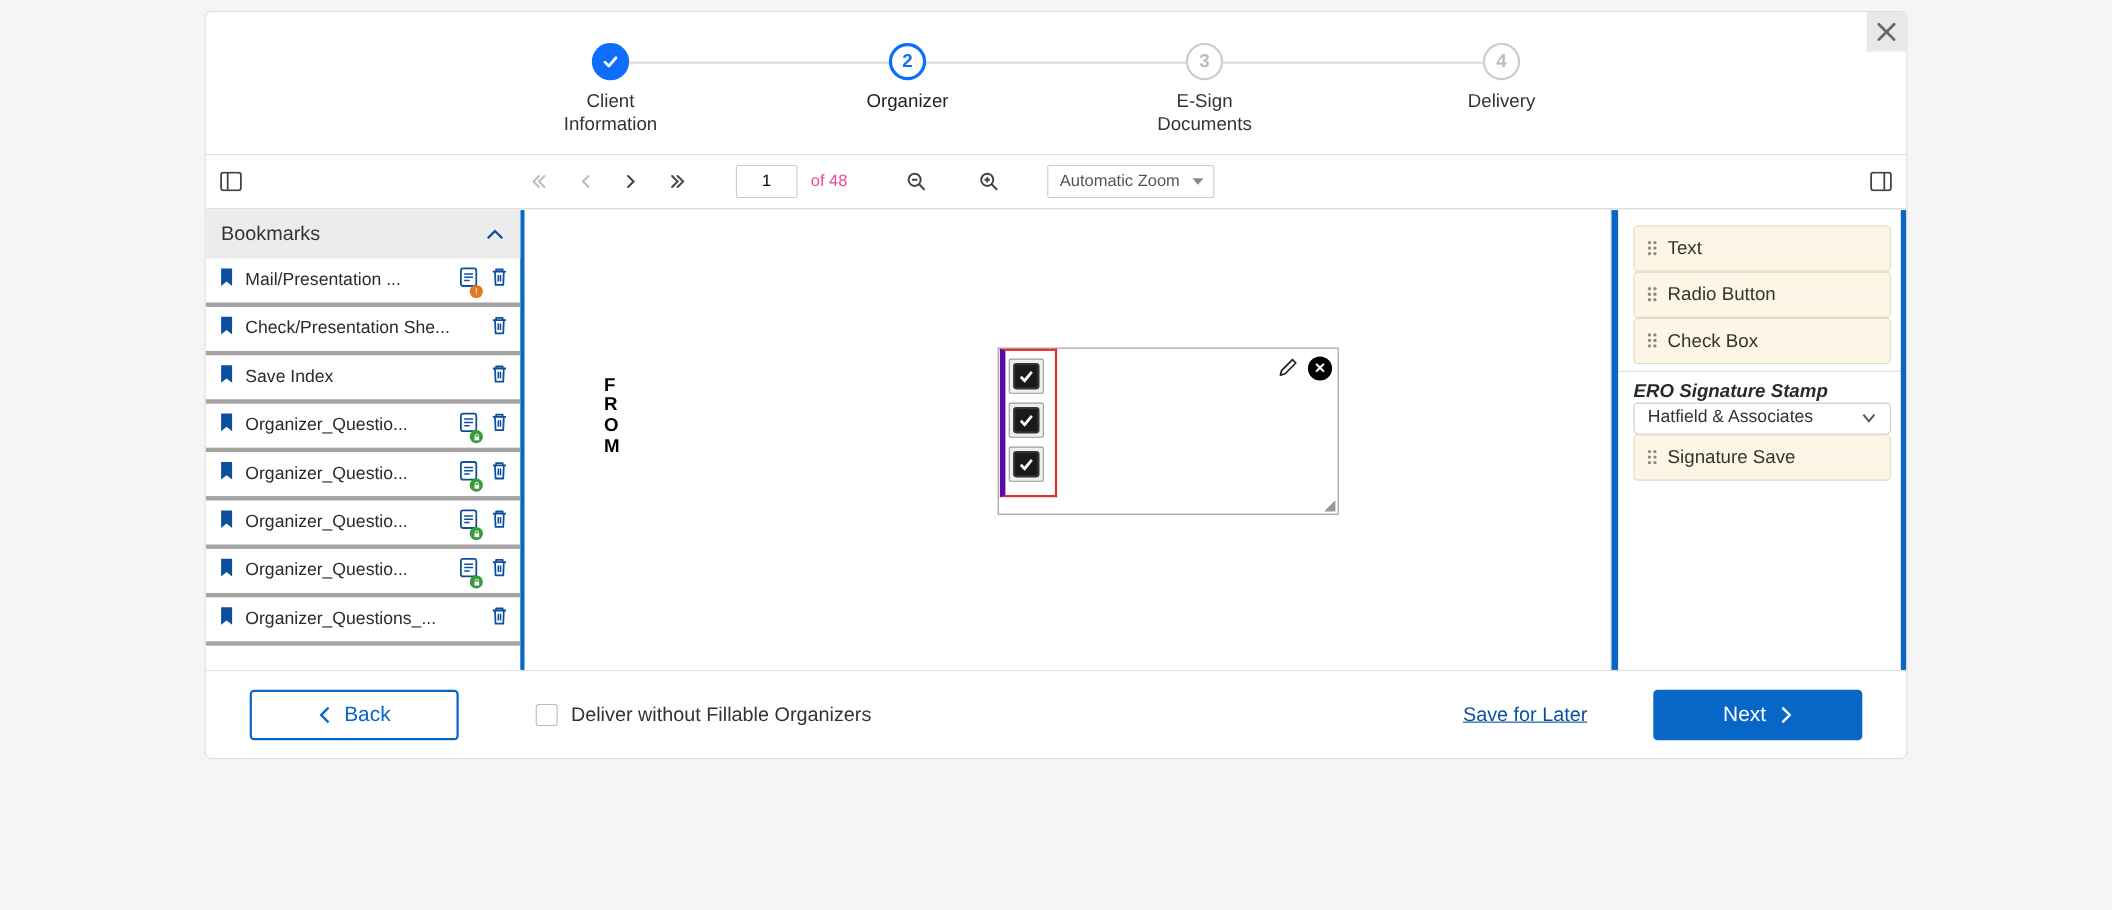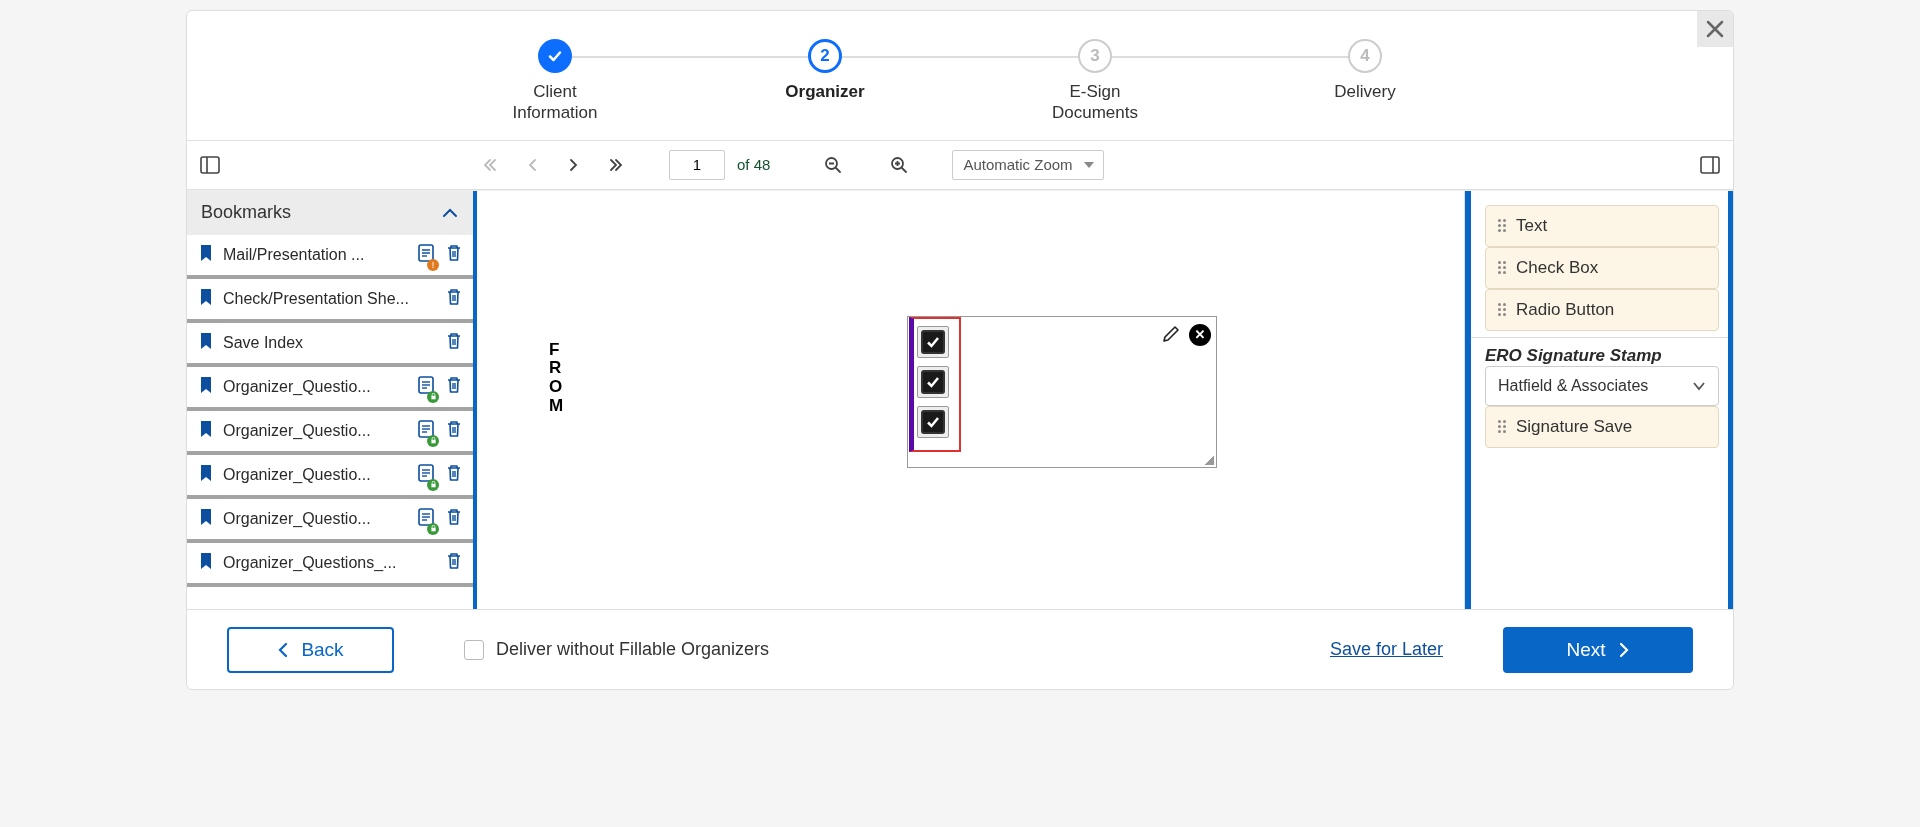--- a/index.html
+++ b/index.html
@@ -21,36 +21,36 @@
   }
   .step { display: flex; flex-direction: column; align-items: center; width: 160px; position: relative; z-index: 2; }
   .step-circle {
     width: 34px; height: 34px; border-radius: 50%; display: flex; align-items: center;
     justify-content: center; font-size: 17px; font-weight: 600; background:#fff;
   }
   .step-complete .step-circle { background: #0d6efd; color: #fff; border: none; }
   .step-active .step-circle { border: 3px solid #0d6efd; color: #0d6efd; }
   .step-pending .step-circle { border: 2px solid #ccc; color: #bbb; }
   .step-label { margin-top: 8px; text-align: center; font-size: 17px; color: #333; line-height: 1.25; }
-  .step-active .step-label { font-weight: 700; color: #222; }
+  .step-active .step-label { font-weight: 400; color: #222; }
   .step-line { height: 2px; background: #ddd; position: absolute; top: 45px; z-index: 1; }
   
   .toolbar {
     display: flex; align-items: center; height: 50px; border-top: 1px solid #e0e0e0;
     border-bottom: 1px solid #e0e0e0; padding: 0 6px; gap: 8px;
   }
   .tb-icon {
     width: 34px; height: 34px; display: flex; align-items: center; justify-content: center;
     color: #444; cursor: pointer; border-radius: 4px;
   }
   .page-input {
     width: 56px; height: 30px; text-align: center; border: 1px solid #ccc; border-radius: 2px;
     font-size: 15px;
   }
-  .page-of { font-size: 15px; color: #14532d; margin: 0 6px 0 4px; }
+  .page-of { font-size: 15px; color: #ec4899; margin: 0 6px 0 4px; }
   .zoom-select {
     height: 30px; border: 1px solid #ccc; border-radius: 2px; padding: 0 30px 0 10px;
     font-size: 15px; color: #555; background: #fff;
     appearance: none; position: relative;
   }
   .zoom-wrap { position: relative; }
   .zoom-wrap::after { content: ''; position: absolute; right: 10px; top: 50%; width: 0; height: 0;
     border-left: 5px solid transparent; border-right: 5px solid transparent; border-top: 6px solid #888;
     transform: translateY(-50%); pointer-events:none; }
   .tb-grow { flex: 1; }
@@ -116,30 +116,30 @@
   .field-btn {
     height: 42px; background: #fdf5e6; border: 1px solid #e3d9c0; border-radius: 4px;
     display: flex; align-items: center; padding: 0 12px; gap: 10px; font-size: 17px; color: #333;
     cursor: grab;
   }
   .drag-dots { display: grid; grid-template-columns: 3px 3px; grid-template-rows: 3px 3px 3px; gap: 2px; }
   .drag-dots span { width: 3px; height: 3px; background: #888; border-radius: 50%; }
   .rp-divider { height: 1px; background: #ddd; margin: 6px -14px; }
   .rp-title { font-size: 17px; font-weight: 700; color: #2a2a2a; margin-top: 2px; font-style: italic; }
   .rp-select {
-    height: 40px; border: 1px solid #ccc; border-radius: 4px; display: flex; align-items: center;
+    height: 29px; border: 1px solid #ccc; border-radius: 4px; display: flex; align-items: center;
     justify-content: space-between; padding: 0 12px; font-size: 16px; color: #333; cursor: pointer;
   }
   
   .footer {
     height: 80px; border-top: 1px solid #e0e0e0; display: flex; align-items: center;
     padding: 0 40px; gap: 30px;
   }
   .btn-back {
-    width: 167px; height: 46px; border: 2px solid #0866c6; color: #0866c6; background: #fff;
+    width: 190px; height: 46px; border: 2px solid #0866c6; color: #0866c6; background: #fff;
     border-radius: 4px; font-size: 19px; display: flex; align-items: center; justify-content: center;
     gap: 12px; cursor: pointer;
   }
   .deliver-check {
     display: flex; align-items: flex-end; gap: 12px; font-size: 18px; color: #333; margin-left: 40px;
   }
   .deliver-check .cb { width: 20px; height: 20px; border: 1px solid #bbb; border-radius: 3px; }
   .save-later {
     font-size: 18px; color: #0d4f9e; text-decoration: underline; cursor: pointer; margin-left: auto;
   }
@@ -462,32 +462,32 @@
       </div>
       <div class="field-btn">
         <div class="drag-dots">
             <span></span>
             <span></span>
             <span></span>
             <span></span>
             <span></span>
             <span></span>
           </div>
-        <span>Check Box</span>
+        <span>Radio Button</span>
       </div>
       <div class="field-btn">
         <div class="drag-dots">
             <span></span>
             <span></span>
             <span></span>
             <span></span>
             <span></span>
             <span></span>
           </div>
-        <span>Radio Button</span>
+        <span>Check Box</span>
       </div>
       <div class="rp-divider"></div>
       <div class="rp-title">ERO Signature Stamp</div>
       <div class="rp-select">
         <span>Hatfield &amp; Associates</span>
         <svg width="14" height="10" viewBox="0 0 14 10">
             <path d="M2 2 L7 8 L12 2" stroke="#555" stroke-width="1.8" fill="none"></path>
           </svg>
       </div>
       <div class="field-btn">

